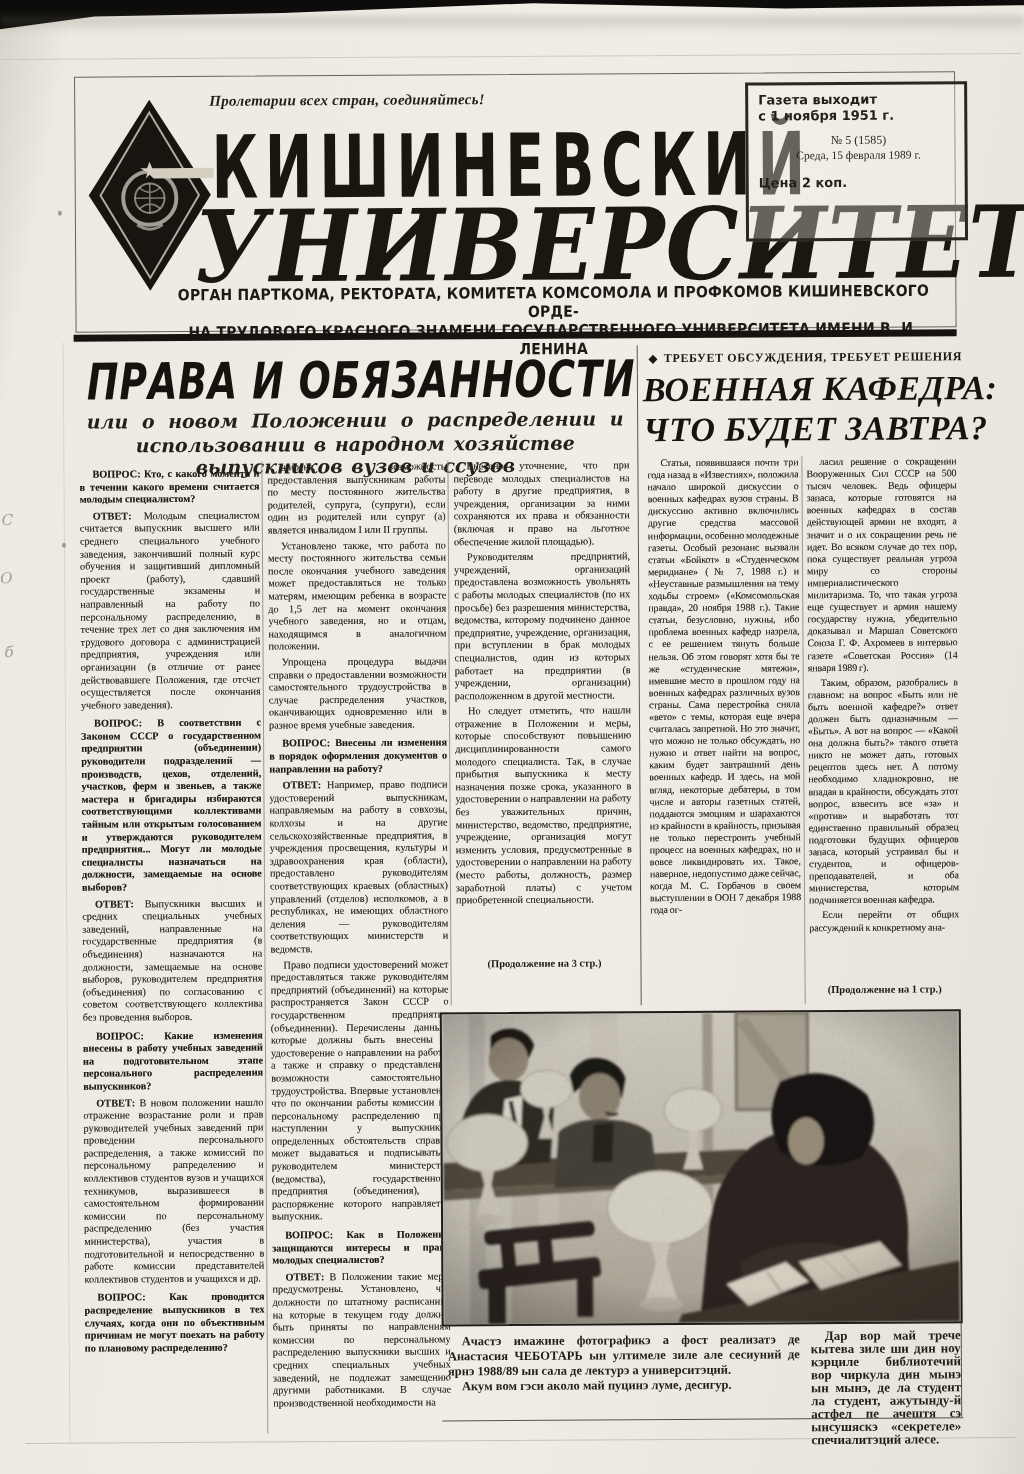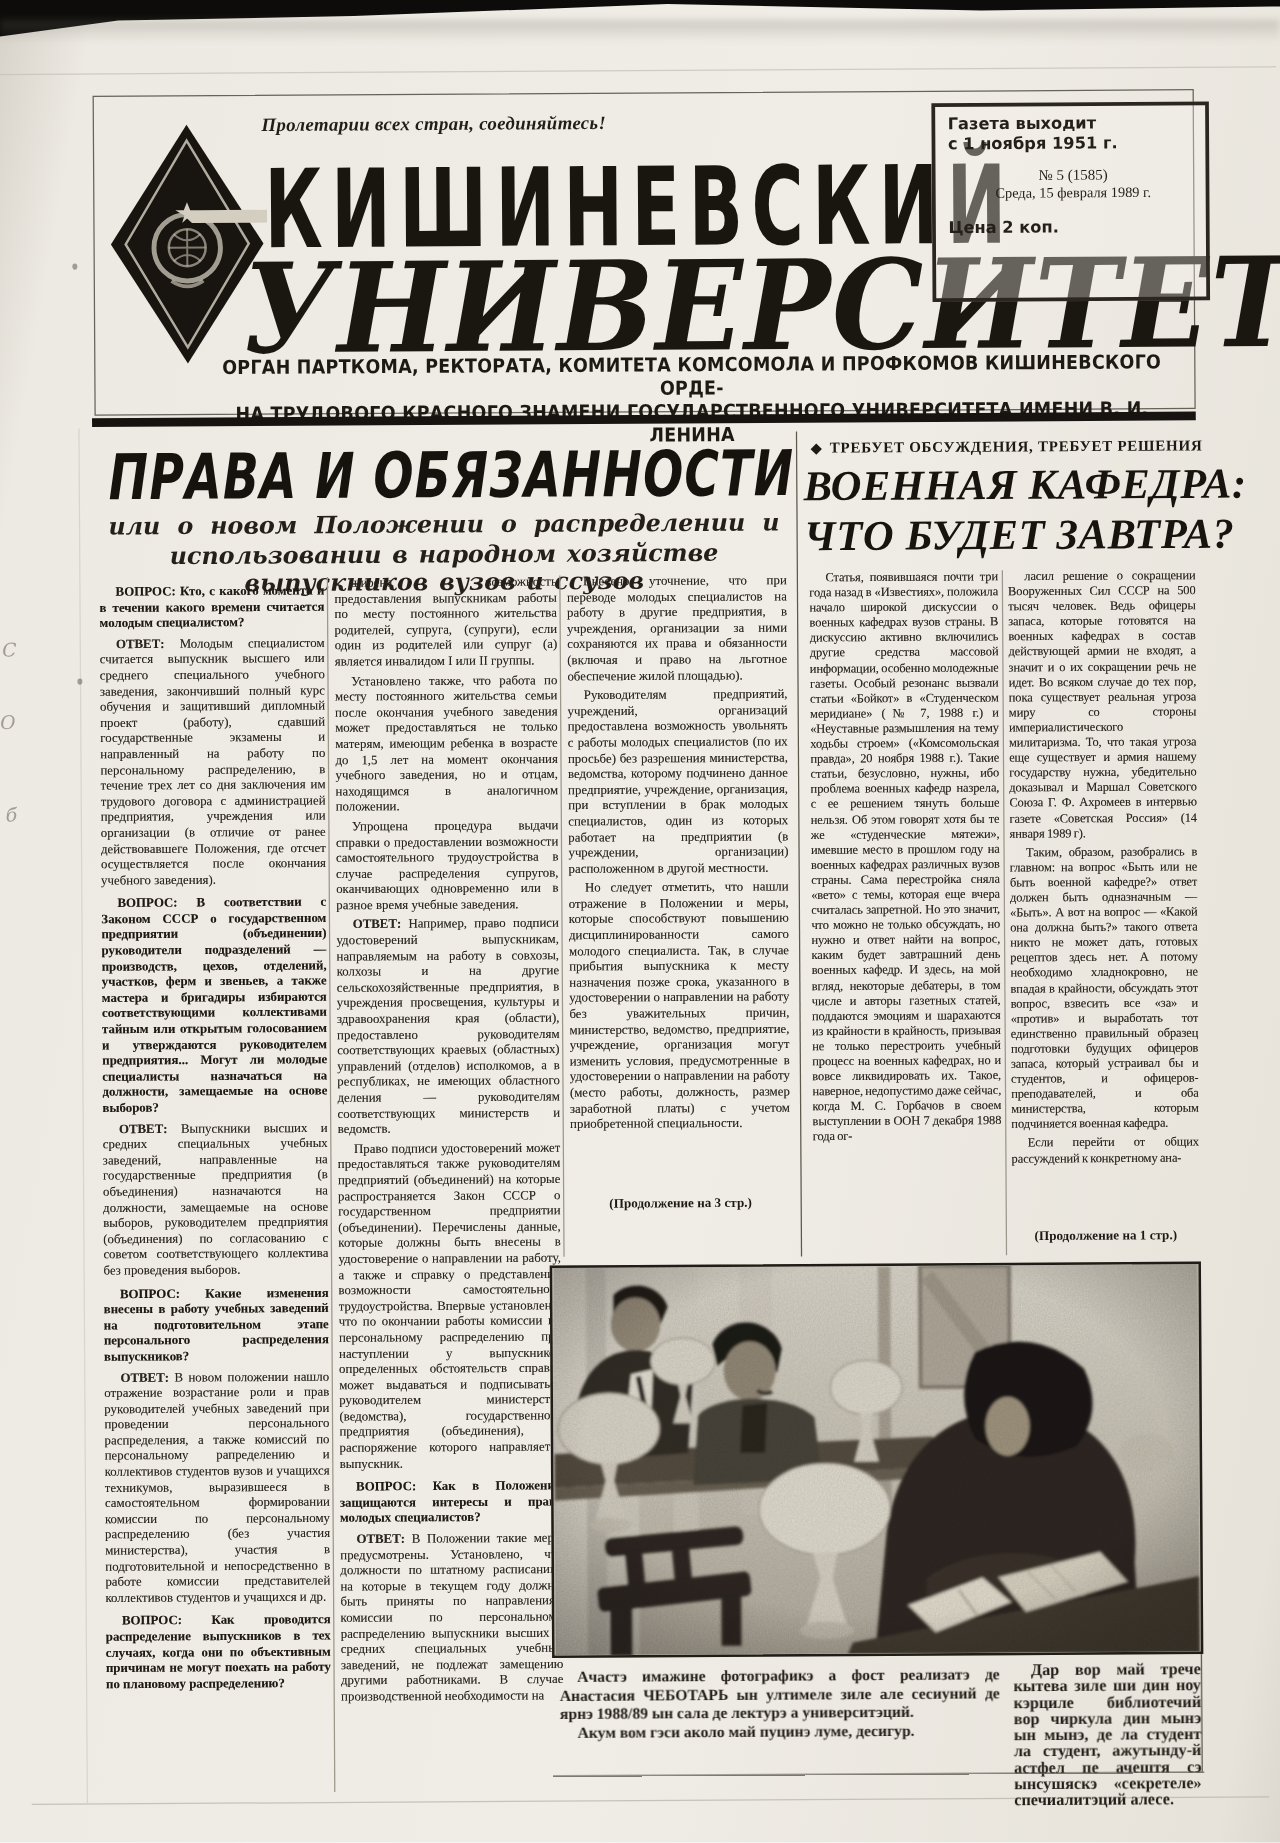--- a/index.html
+++ b/index.html
@@ -130,21 +130,22 @@
       <p class="para q">ВОПРОС: В соответствии с Законом СССР о государственном предприятии (объединении) руководители подразделений — производств, цехов, отделений, участков, ферм и звеньев, а также мастера и бригадиры избираются соответствующими коллективами тайным или открытым голосованием и утверждаются руководителем предприятия... Могут ли молодые специалисты назначаться на должности, замещаемые на основе выборов?</p>
       <p class="para a"><b>ОТВЕТ: </b>Выпускники высших и средних специальных учебных заведений, направленные на государственные предприятия (в объединения) назначаются на должности, замещаемые на основе выборов, руководителем предприятия (объединения) по согласованию с советом соответствующего коллектива без проведения выборов.</p>
       <p class="para q">ВОПРОС: Какие изменения внесены в работу учебных заведений на подготовительном этапе персонального распределения выпускников?</p>
       <p class="para a"><b>ОТВЕТ: </b>В новом положении нашло отражение возрастание роли и прав руководителей учебных заведений при проведении персонального распределения, а также комиссий по персональному рапределению и коллективов студентов вузов и учащихся техникумов, выразившееся в самостоятельном формировании комиссии по персональному распределению (без участия министерства), участия в подготовительной и непосредственно в работе комиссии представителей коллективов студентов и учащихся и др.</p>
       <p class="para q">ВОПРОС: Как проводится распределение выпускников в тех случаях, когда они по объективным причинам не могут поехать на работу по плановому распределению?</p>
     </div>
   <div class="abs vrule" style="left:262px;top:460px;height:972px;"></div>
   <div class="abs col" style="left:268px;top:460px;width:178px;height:950px;">
       <p class="para n">ширена возможность предоставления выпускникам работы по месту постоянного жительства родителей, супруга, (супруги), если один из родителей или супруг (а) является инвалидом I или II группы.</p>
       <p class="para n">Установлено также, что работа по месту постоянного жительства семьи после окончания учебного заведения может предоставляться не только матерям, имеющим ребенка в возрасте до 1,5 лет на момент окончания учебного заведения, но и отцам, находящимся в аналогичном положении.</p>
-      <p class="para n">Упрощена процедура выдачи справки о предоставлении возможности самостоятельного трудоустройства в случае распределения супругов, оканчивающих одновременно или в разное время учебные заведения.</p>
+      <p class="para n">Упрощена процедура выдачи справки о предоставлении возможности самостоятельного трудоустройства в случае распределения участков, оканчивающих одновременно или в разное время учебные заведения.</p>
+      <p class="para q">ВОПРОС: Внесены ли изменения в порядок оформления документов о направлении на работу?</p>
       <p class="para a"><b>ОТВЕТ: </b>Например, право подписи удостоверений выпускникам, направляемым на работу в совхозы, колхозы и на другие сельскохозяйственные предприятия, в учреждения просвещения, культуры и здравоохранения края (области), предоставлено руководителям соответствующих краевых (областных) управлений (отделов) исполкомов, а в республиках, не имеющих областного деления — руководителям соответствующих министерств и ведомств.</p>
       <p class="para n">Право подписи удостоверений может предоставляться также руководителям предприятий (объединений) на которые распространяется Закон СССР о государственном предприятии (объединении). Перечислены данные, которые должны быть внесены в удостоверение о направлении на работу, а также и справку о представлении возможности самостоятельного трудоустройства. Впервые установлено, что по окончании работы комиссии по персональному распределению при наступлении у выпускников определенных обстоятельств справка может выдаваться и подписываться руководителем министерства (ведомства), государственного предприятия (объединения), в распоряжение которого направляется выпускник.</p>
       <p class="para q">ВОПРОС: Как в Положении защищаются интересы и права молодых специалистов?</p>
       <p class="para a"><b>ОТВЕТ: </b>В Положении такие меры предусмотрены. Установлено, что должности по штатному расписанию, на которые в текущем году должны быть приняты по направлениям комиссии по персональному распределению выпускники высших и средних специальных учебных заведений, не подлежат замещению другими работниками. В случае производственной необходимости на</p>
     </div>
   <div class="abs vrule" style="left:448px;top:460px;height:545px;"></div>
   <div class="abs col" style="left:454px;top:460px;width:176px;height:490px;">
       <p class="para n">Внесено уточнение, что при переводе молодых специалистов на работу в другие предприятия, в учреждения, организации за ними сохраняются их права и обязанности (включая и право на льготное обеспечение жилой площадью).</p>
       <p class="para n">Руководителям предприятий, учреждений, организаций предоставлена возможность увольнять с работы молодых специалистов (по их просьбе) без разрешения министерства, ведомства, которому подчинено данное предприятие, учреждение, организация, при вступлении в брак молодых специалистов, один из которых работает на предприятии (в учреждении, организации) расположенном в другой местности.</p>
       <p class="para n">Но следует отметить, что нашли отражение в Положении и меры, которые способствуют повышению дисциплинированности самого молодого специалиста. Так, в случае прибытия выпускника к месту назначения позже срока, указанного в удостоверении о направлении на работу без уважительных причин, министерство, ведомство, предприятие, учреждение, организация могут изменить условия, предусмотренные в удостоверении о направлении на работу (место работы, должность, размер заработной платы) с учетом приобретенной специальности.</p>

